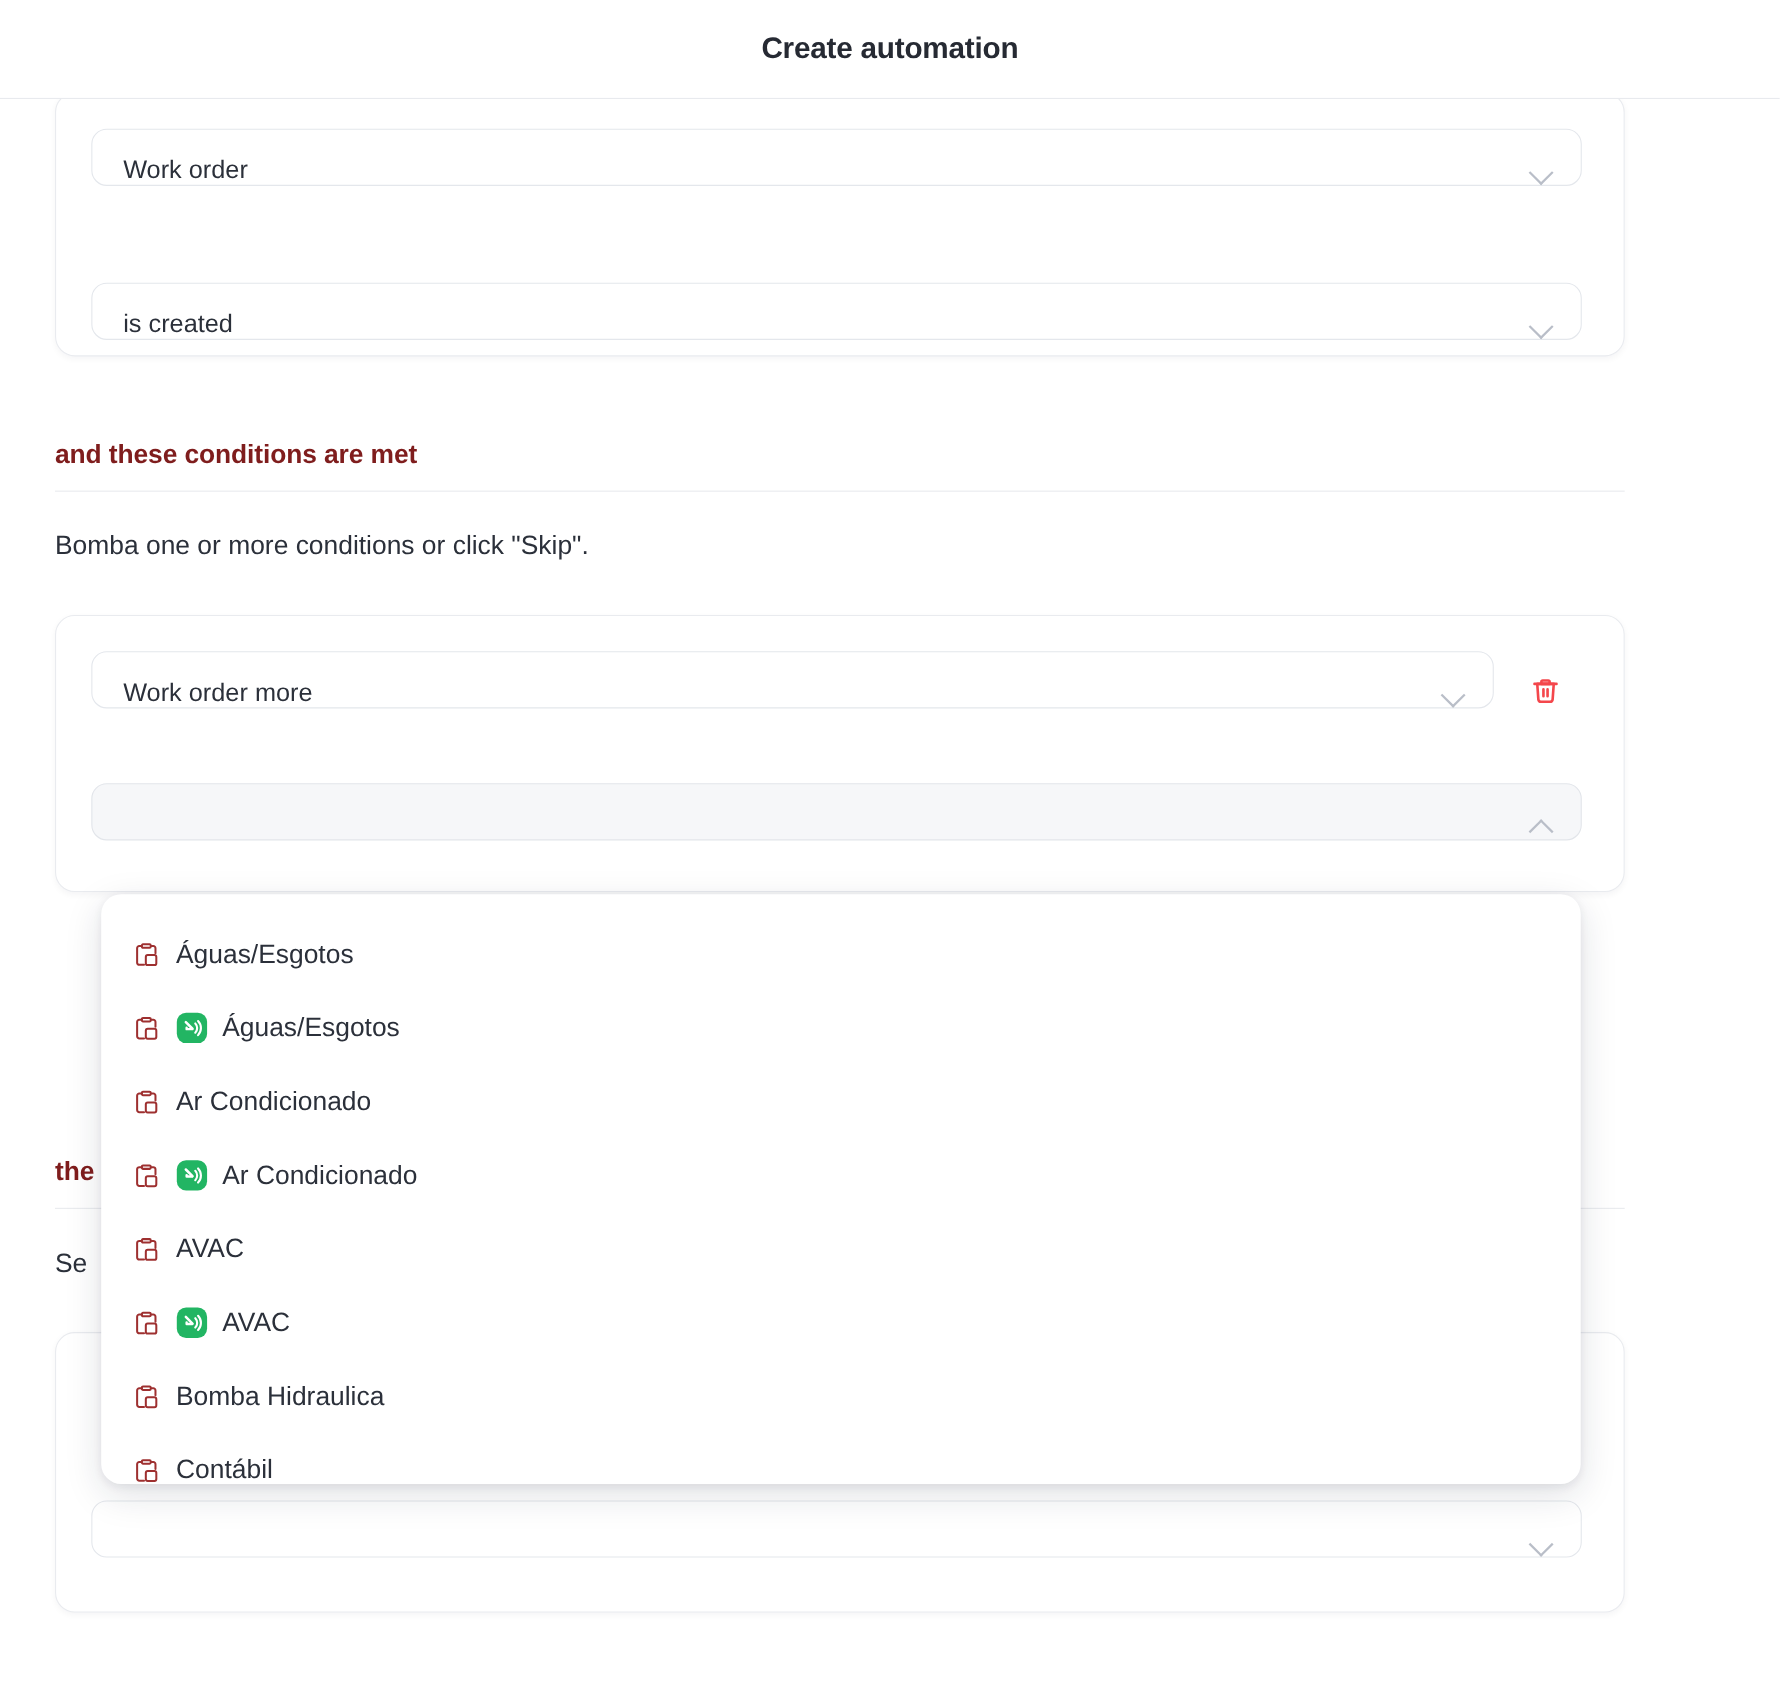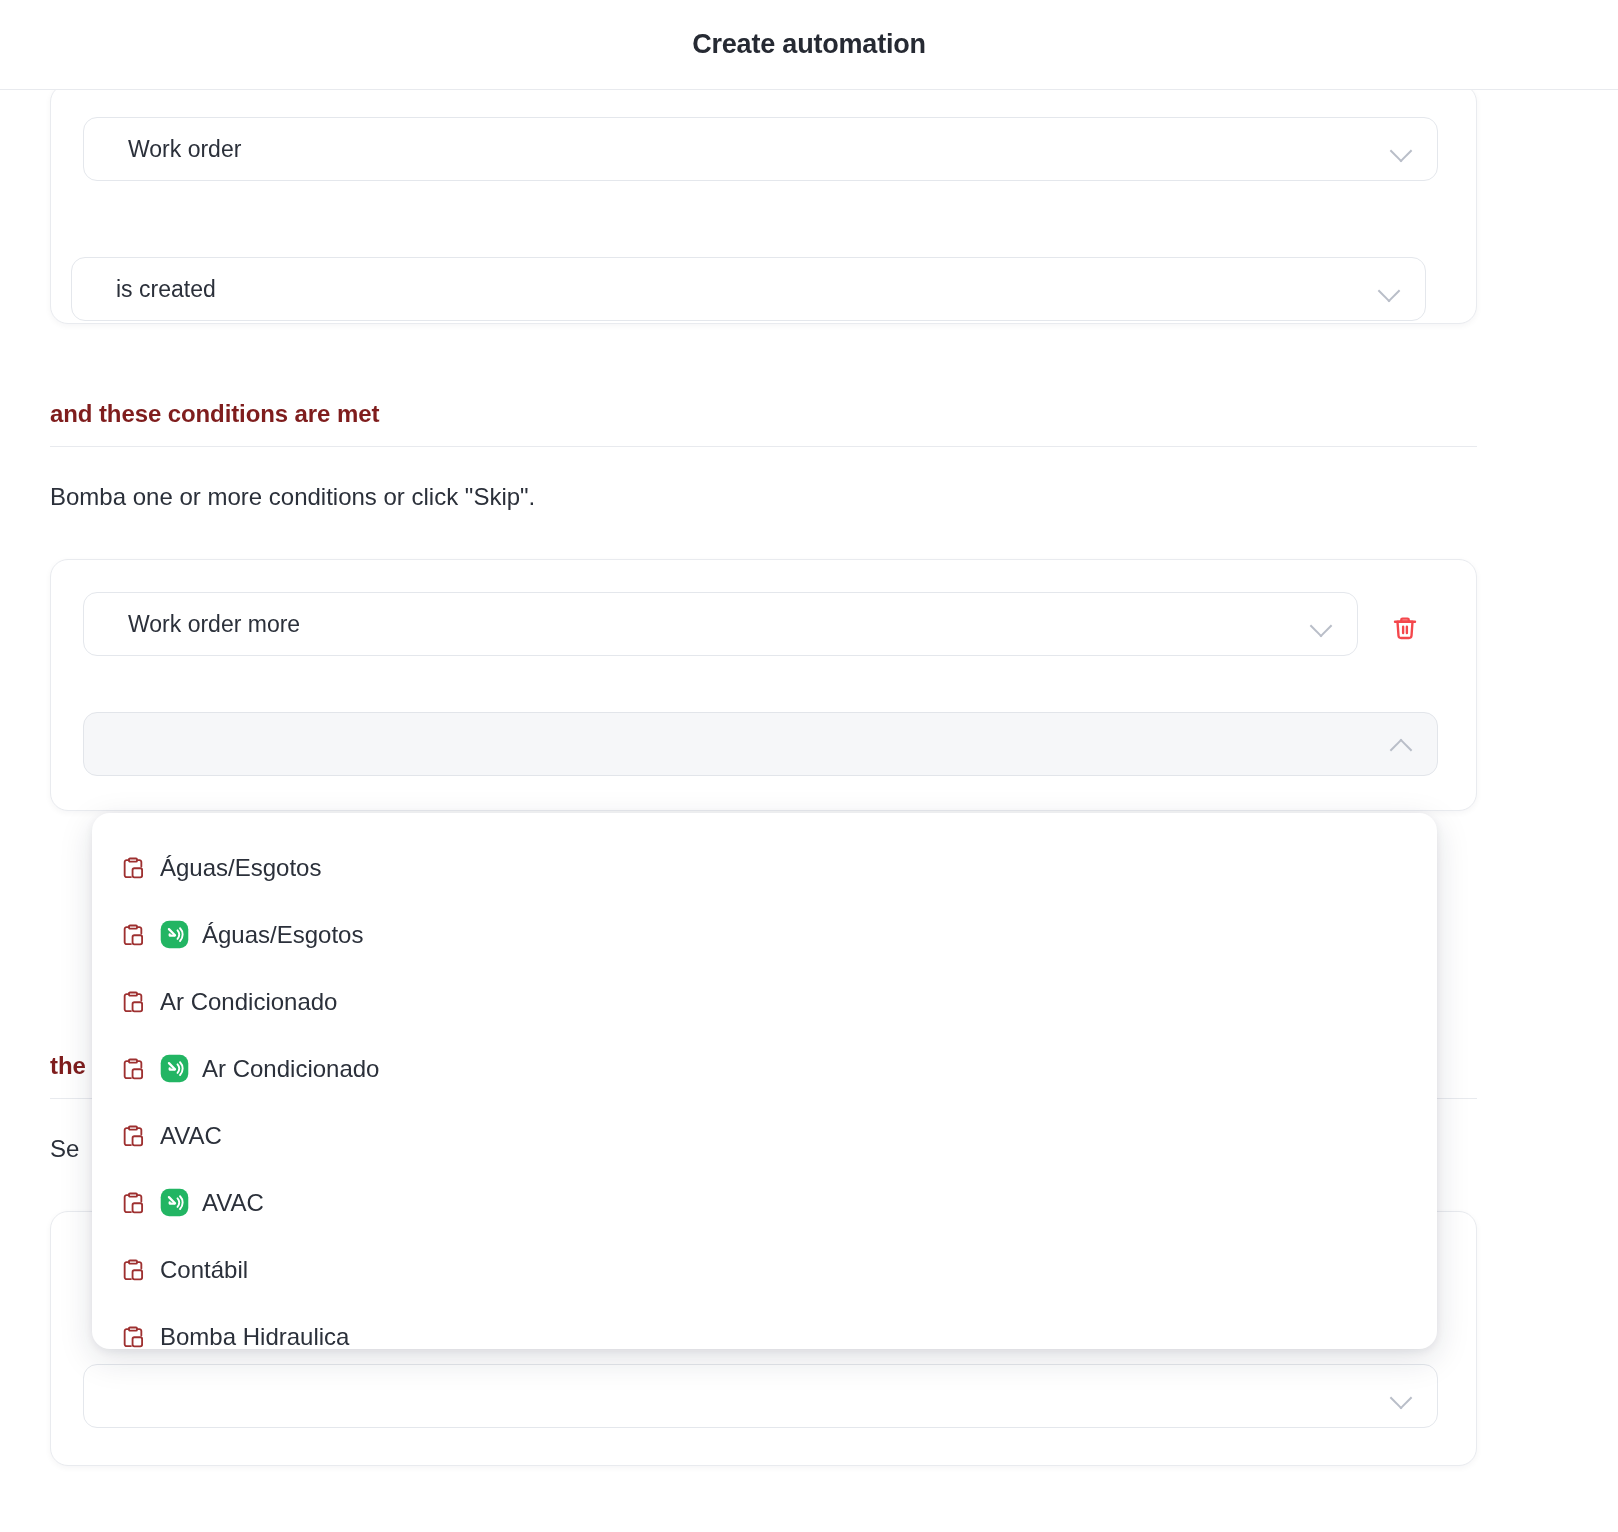--- a/index.html
+++ b/index.html
@@ -60,27 +60,27 @@
     box-shadow: 0 2px 6px rgba(24,30,50,.045);
   }
 
   .card-trigger  { top: -6px;  height: 240px; }
   .card-cond-1   { top: 469px; height: 252px; }
   .card-cond-2   { top: 1121px; height: 255px; }
 
   
   .field {
     position: absolute;
-    height: 64px;
+    height: 52px;
     border: 1px solid #e4e7ec;
     border-radius: 14px;
     background: #ffffff;
     display: flex;
-    align-items: center;
-    padding: 0 22px 0 44px;
+    align-items: flex-end;
+    padding: 0 22px 0 28px;
   }
   .field .val {
     flex: 1;
     font-size: 23px;
     color: #2b303a;
     white-space: nowrap;
     overflow: hidden;
   }
   .field.filled-grey {
     background: #f6f7f9;
@@ -101,21 +101,21 @@
     border-bottom: 2.4px solid #b9bec8;
     transform: rotate(45deg);
   }
   .chev.up::before {
     top: 11px;
     transform: rotate(-135deg);
   }
 
   
   .f-object  { left: 32px; top: 32px;  width: 1355px; }
-  .f-event   { left: 20px; top: 172px; width: 1355px; }
+  .f-event   { left: 32px; top: 172px; width: 1355px; }
 
   
   .f-cond-attr { left: 32px; top: 32px;  width: 1275px; }
   .f-cond-val  { left: 32px; top: 152px; width: 1355px; }
 
   
   .f-cond2     { left: 32px; top: 152px; width: 1355px; }
 
   .trash-btn {
     position: absolute;
@@ -343,28 +343,28 @@
             </svg>
             <span class="dd-label">AVAC</span>
           </div>
           <div class="dd-item">
             <svg class="clip-icon" viewBox="0 0 24 24" fill="none">
               <path d="M9.2 3.2h5.6a.9.9 0 0 1 .9.9v1.1a.9.9 0 0 1-.9.9H9.2a.9.9 0 0 1-.9-.9V4.1a.9.9 0 0 1 .9-.9z" stroke="#9e3030" stroke-width="1.7" stroke-linejoin="round"></path>
               <path d="M15.9 4.7h2.0a1.8 1.8 0 0 1 1.8 1.8v4.1" stroke="#9e3030" stroke-width="1.7" stroke-linecap="round"></path>
               <path d="M8.1 4.7H6.1a1.8 1.8 0 0 0-1.8 1.8v12.1a1.8 1.8 0 0 0 1.8 1.8h4.0" stroke="#9e3030" stroke-width="1.7" stroke-linecap="round"></path>
               <path d="M13.2 12.2h5.6a1.6 1.6 0 0 1 1.6 1.6v5.2a1.6 1.6 0 0 1-1.6 1.6h-5.6a1.6 1.6 0 0 1-1.6-1.6v-5.2a1.6 1.6 0 0 1 1.6-1.6z" stroke="#9e3030" stroke-width="1.7" stroke-linejoin="round"></path>
             </svg>
+            <span class="dd-label">Bomba Hidraulica</span>
+          </div>
+          <div class="dd-item">
+            <svg class="clip-icon" viewBox="0 0 24 24" fill="none">
+              <path d="M9.2 3.2h5.6a.9.9 0 0 1 .9.9v1.1a.9.9 0 0 1-.9.9H9.2a.9.9 0 0 1-.9-.9V4.1a.9.9 0 0 1 .9-.9z" stroke="#9e3030" stroke-width="1.7" stroke-linejoin="round"></path>
+              <path d="M15.9 4.7h2.0a1.8 1.8 0 0 1 1.8 1.8v4.1" stroke="#9e3030" stroke-width="1.7" stroke-linecap="round"></path>
+              <path d="M8.1 4.7H6.1a1.8 1.8 0 0 0-1.8 1.8v12.1a1.8 1.8 0 0 0 1.8 1.8h4.0" stroke="#9e3030" stroke-width="1.7" stroke-linecap="round"></path>
+              <path d="M13.2 12.2h5.6a1.6 1.6 0 0 1 1.6 1.6v5.2a1.6 1.6 0 0 1-1.6 1.6h-5.6a1.6 1.6 0 0 1-1.6-1.6v-5.2a1.6 1.6 0 0 1 1.6-1.6z" stroke="#9e3030" stroke-width="1.7" stroke-linejoin="round"></path>
+            </svg>
             <span class="dd-label">Contábil</span>
-          </div>
-          <div class="dd-item">
-            <svg class="clip-icon" viewBox="0 0 24 24" fill="none">
-              <path d="M9.2 3.2h5.6a.9.9 0 0 1 .9.9v1.1a.9.9 0 0 1-.9.9H9.2a.9.9 0 0 1-.9-.9V4.1a.9.9 0 0 1 .9-.9z" stroke="#9e3030" stroke-width="1.7" stroke-linejoin="round"></path>
-              <path d="M15.9 4.7h2.0a1.8 1.8 0 0 1 1.8 1.8v4.1" stroke="#9e3030" stroke-width="1.7" stroke-linecap="round"></path>
-              <path d="M8.1 4.7H6.1a1.8 1.8 0 0 0-1.8 1.8v12.1a1.8 1.8 0 0 0 1.8 1.8h4.0" stroke="#9e3030" stroke-width="1.7" stroke-linecap="round"></path>
-              <path d="M13.2 12.2h5.6a1.6 1.6 0 0 1 1.6 1.6v5.2a1.6 1.6 0 0 1-1.6 1.6h-5.6a1.6 1.6 0 0 1-1.6-1.6v-5.2a1.6 1.6 0 0 1 1.6-1.6z" stroke="#9e3030" stroke-width="1.7" stroke-linejoin="round"></path>
-            </svg>
-            <span class="dd-label">Bomba Hidraulica</span>
           </div>
         </div>
     </div>
 
   </div>
 </div>
 
 </body></html>

